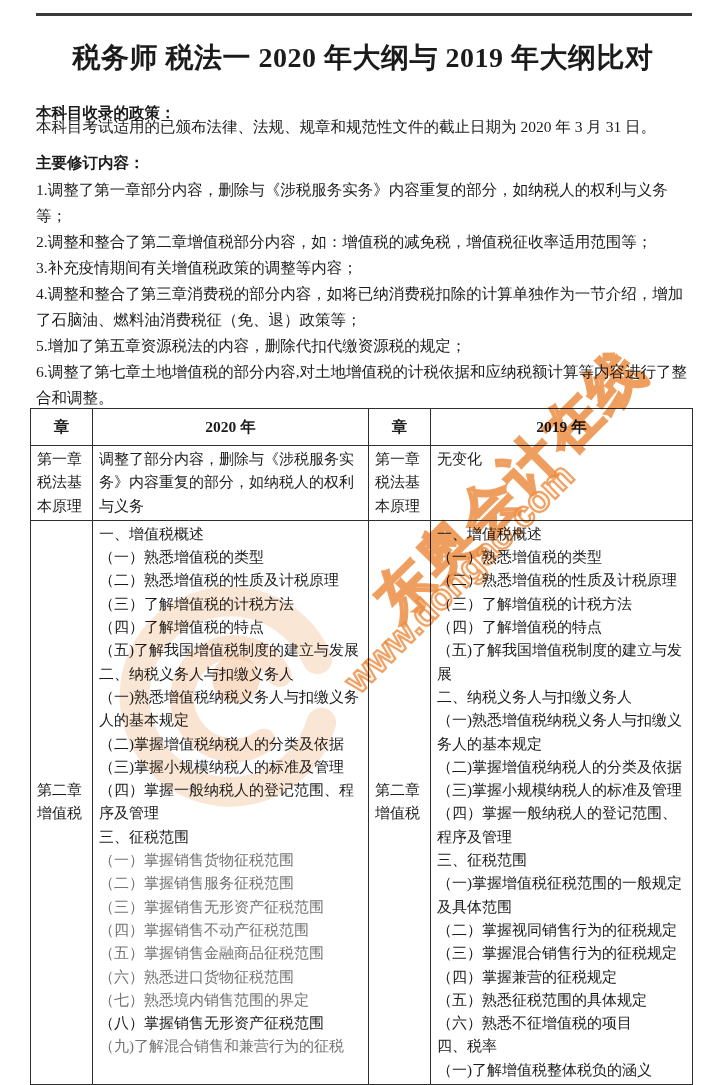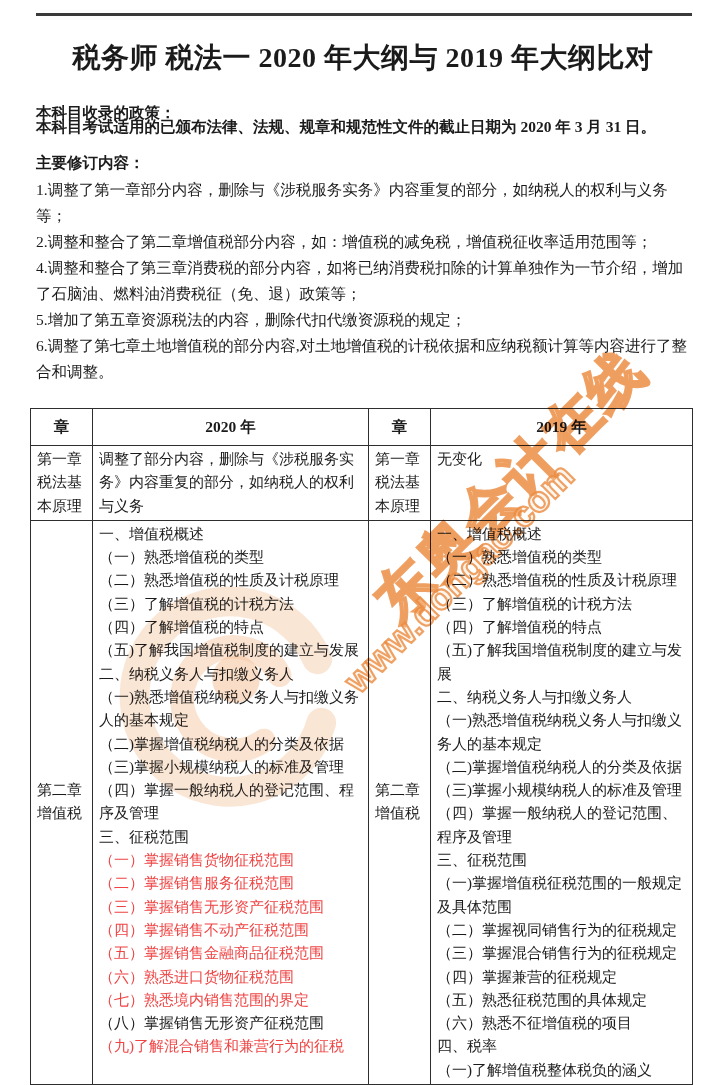--- a/index.html
+++ b/index.html
@@ -7,38 +7,38 @@
     position:relative;width:720px;height:1085px;overflow:hidden;background:#ffffff;
     font-family:"Liberation Serif","DejaVu Serif",serif;color:#1b1b1b;
   }
   .top-rule{position:absolute;left:36px;top:13px;width:656px;height:3px;background:#3a3a3a;}
   .doc-title{
     position:absolute;left:0;top:36px;width:100%;margin:3px;text-align:center;
     font-size:28px;font-weight:700;letter-spacing:0.5px;
   }
   .heading{position:absolute;left:36px;font-size:15.5px;font-weight:700;}
   .policy-heading{top:103px;}
-  .policy-body{position:absolute;left:36px;top:114px;width:658px;margin:0;font-size:15.5px;line-height:26px;font-weight:700;}
+  .policy-body{position:absolute;left:36px;top:114px;width:658px;margin:0;font-size:15.5px;line-height:26px;font-weight:400;}
   .rev-heading{top:153px;}
   .rev-list{position:absolute;left:36px;top:177px;width:660px;font-size:15.5px;line-height:26px;font-weight:500;}
   .rev-list .line{min-height:26px;}
 
   table.cmp{
     position:absolute;left:30px;top:408px;width:662px;
     border-collapse:collapse;table-layout:fixed;
   }
   table.cmp th,table.cmp td{border:1px solid #2e2e2e;}
   table.cmp thead th{
     height:36px;font-size:15.5px;font-weight:600;text-align:center;vertical-align:middle;padding:0;
   }
   table.cmp td{font-size:15px;line-height:23.3px;vertical-align:top;padding:2px 6px;font-weight:500;}
   td.chap{padding:2px 5px;text-align:left;}
   tr.row-ch2 td.chap{vertical-align:middle;}
   td.mid{vertical-align:middle;margin-left:45px;}
-  .red{color:#ef4444;}
+  .red{color:#737373;}
   .line{white-space:normal;}
 
   
   .watermark{position:absolute;left:0;top:0;width:720px;height:1085px;pointer-events:none;z-index:10;mix-blend-mode:multiply;}
   .wm-spiral{position:absolute;left:113px;top:572px;width:238px;height:238px;opacity:0.48;}
   .wm-cn{
     position:absolute;left:325px;top:448px;width:372px;height:76px;
     transform:rotate(-45deg);transform-origin:center;
     font-size:56px;font-weight:700;letter-spacing:3px;text-align:center;white-space:nowrap;
     color:rgba(250,219,189,0.28);-webkit-text-stroke:2.5px rgba(235,139,64,0.82);
@@ -61,20 +61,21 @@
 
   <h1 class="doc-title">税务师 税法一 2020 年大纲与 2019 年大纲比对</h1>
 
   <div class="heading policy-heading">本科目收录的政策：</div>
   <p class="policy-body">本科目考试适用的已颁布法律、法规、规章和规范性文件的截止日期为 2020 年 3 月 31 日。</p>
 
   <div class="heading rev-heading">主要修订内容：</div>
   <div class="rev-list">
       <div class="line">1.调整了第一章部分内容，删除与《涉税服务实务》内容重复的部分，如纳税人的权利与义务等；</div>
       <div class="line">2.调整和整合了第二章增值税部分内容，如：增值税的减免税，增值税征收率适用范围等；</div>
+      <div class="line">3.补充疫情期间有关增值税政策的调整等内容；</div>
       <div class="line">4.调整和整合了第三章消费税的部分内容，如将已纳消费税扣除的计算单独作为一节介绍，增加了石脑油、燃料油消费税征（免、退）政策等；</div>
       <div class="line">5.增加了第五章资源税法的内容，删除代扣代缴资源税的规定；</div>
       <div class="line">6.调整了第七章土地增值税的部分内容,对土地增值税的计税依据和应纳税额计算等内容进行了整合和调整。</div>
     </div>
 
   <table class="cmp">
     <colgroup>
       <col style="width:62px">
         <col style="width:276px">
         <col style="width:62px">

